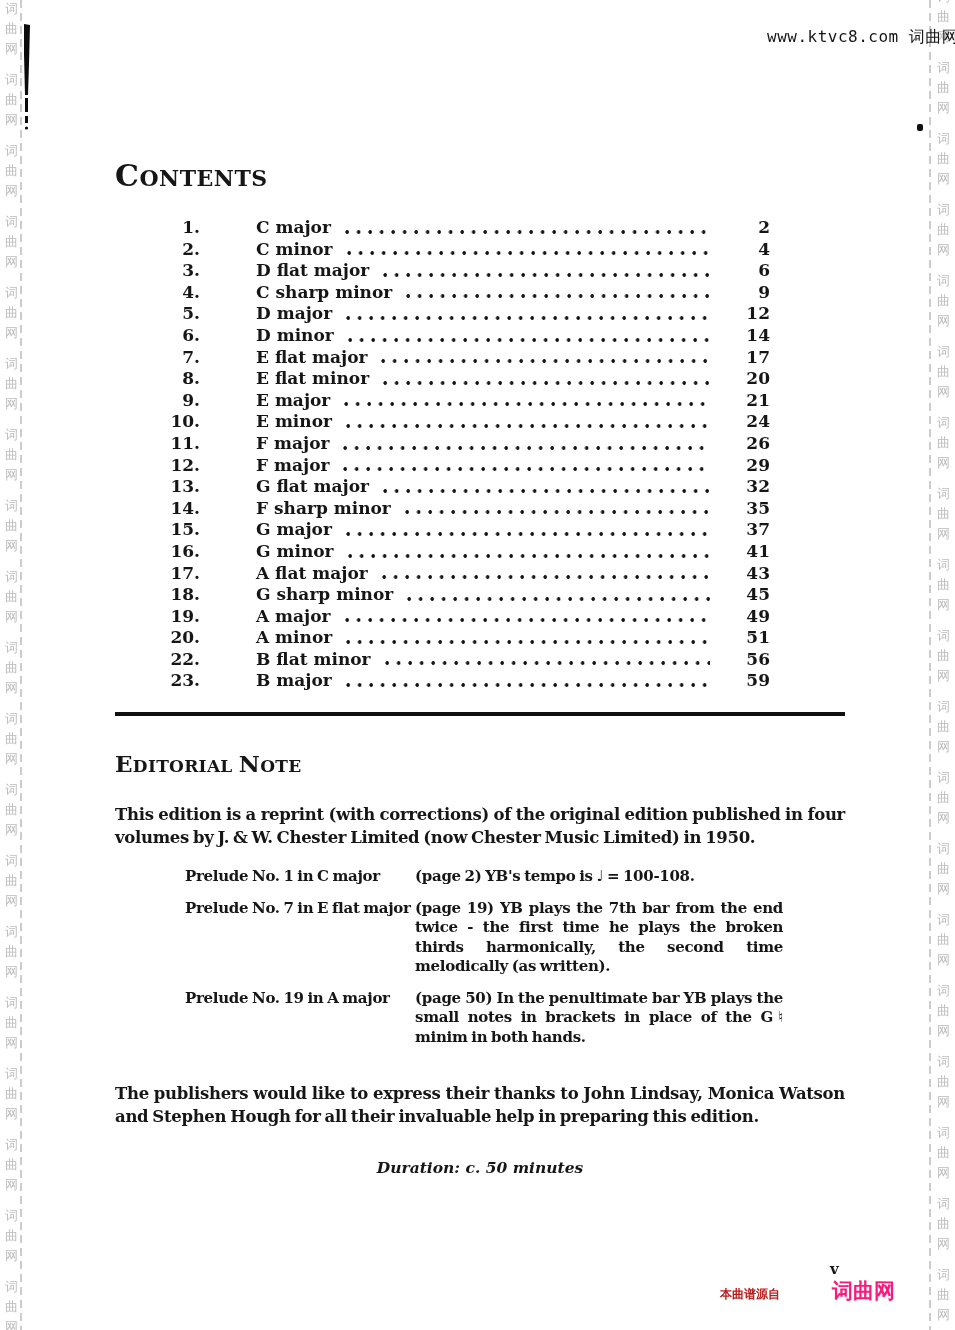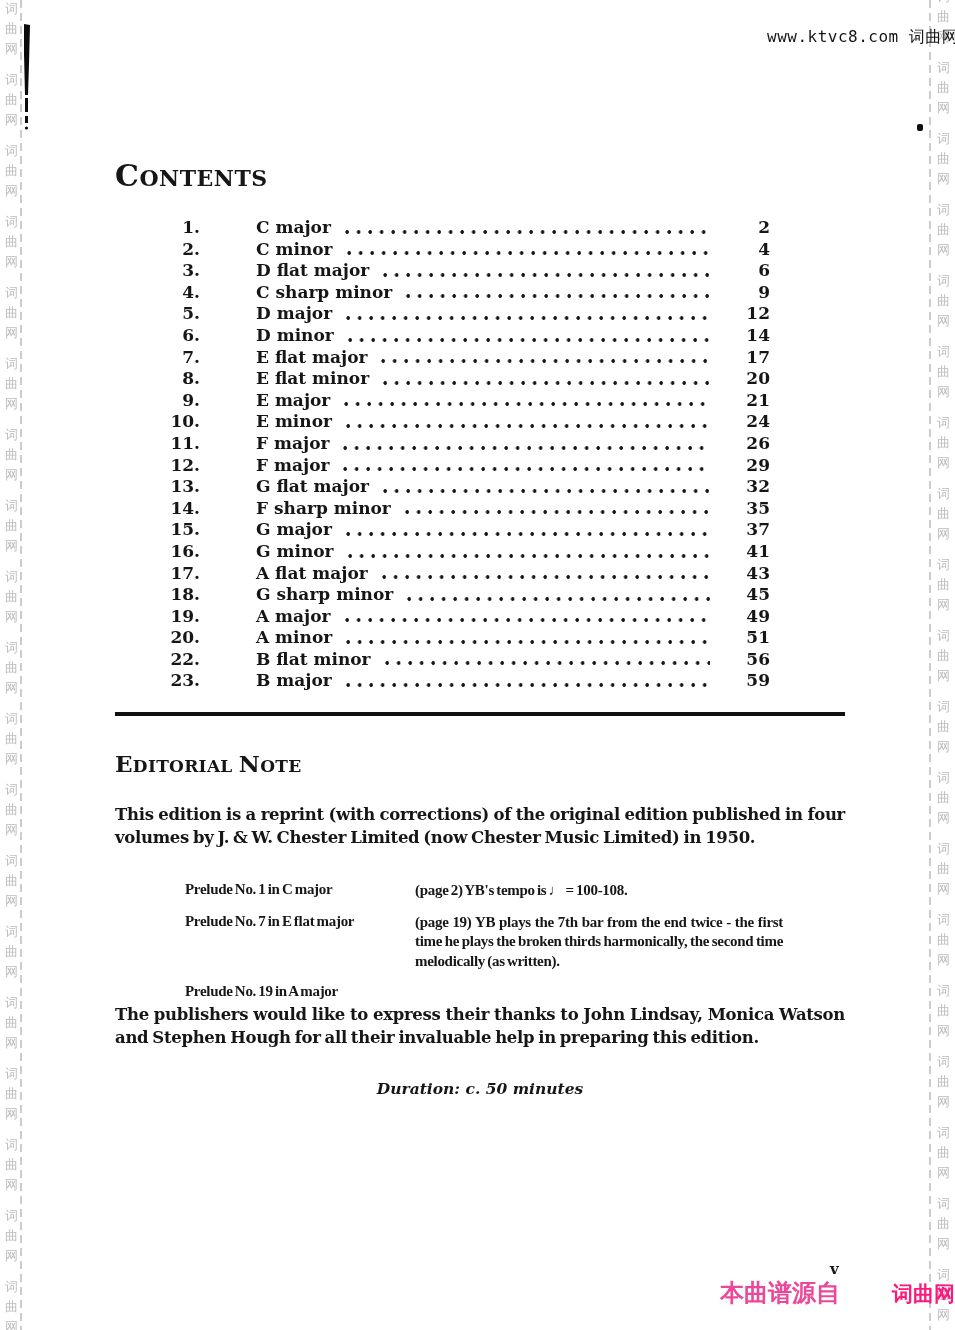--- a/index.html
+++ b/index.html
@@ -52,39 +52,39 @@
   }
   .toc-page{flex:none;width:60px;text-align:right;}
 
   .rule{margin:20px 0 0;border:none;height:4px;background:#101010;width:730px;}
 
   p.body{
     margin:26px 0 0;font-size:16.5px;font-weight:600;line-height:22.5px;
     letter-spacing:-0.3px;word-spacing:-1.5px;text-align:justify;
   }
   p.body.second{margin-top:18px;}
-  p.body.thanks{margin-top:4px;}
-
-  .entries{margin-top:32px;font-family:Liberation Serif, serif;}
+  p.body.thanks{margin-top:36px;}
+
+  .entries{margin-top:18px;}
   .entry{display:flex;margin-top:12px;font-size:15px;font-weight:600;letter-spacing:-0.3px;word-spacing:-1.2px;}
   .entry:first-child{margin-top:0;}
   .entry-label{flex:none;width:230px;margin-left:70px;white-space:nowrap;}
   .entry-note{flex:none;width:368px;line-height:19.5px;text-align:justify;}
 
   .duration{
     margin:30px 0 0;text-align:center;font-style:italic;font-weight:600;font-size:15.5px;
   }
 
   .pagenum{position:absolute;left:830px;top:1260px;font-size:15px;font-weight:bold;}
 
   .bottom-credit{
     position:absolute;left:720px;top:1277px;display:flex;gap:52px;align-items:baseline;
     font-family:"DejaVu Sans", sans-serif;font-weight:bold;white-space:nowrap;
   }
-  .credit-prefix{font-size:24px;color:#ec4899;}
+  .credit-prefix{font-size:12px;color:#b91c1c;}
   .credit-brand{font-size:21px;color:#fa1a7d;}
 </style>
 </head>
 <body>
 
 <div class="page">
 
   <div id="wm-left">
       <span class="wm-char" style="left: 5px; top: 2px;">词</span>
       <span class="wm-char" style="left: 5px; top: 22px;">曲</span>
@@ -365,20 +365,21 @@
         <div class="entry">
     <span class="entry-label">Prelude No. 1 in C major</span>
     <span class="entry-note">(page 2) YB's tempo is ♩ = 100-108.</span>
   </div>
         <div class="entry">
     <span class="entry-label">Prelude No. 7 in E flat major</span>
     <span class="entry-note">(page 19) YB plays the 7th bar from the end twice - the first time he plays the broken thirds harmonically, the second time melodically (as written).</span>
   </div>
         <div class="entry">
     <span class="entry-label">Prelude No. 19 in A major</span>
+    <span class="entry-note">(page 50) In the penultimate bar YB plays the small notes in brackets in place of the G♮ minim in both hands.</span>
   </div>
       </div>
 
     <p class="body thanks">The publishers would like to express their thanks to John Lindsay, Monica Watson and Stephen Hough for all their invaluable help in preparing this edition.</p>
 
     <p class="duration">Duration: c. 50 minutes</p>
 
   </main>
 
   <div class="pagenum">v</div>

